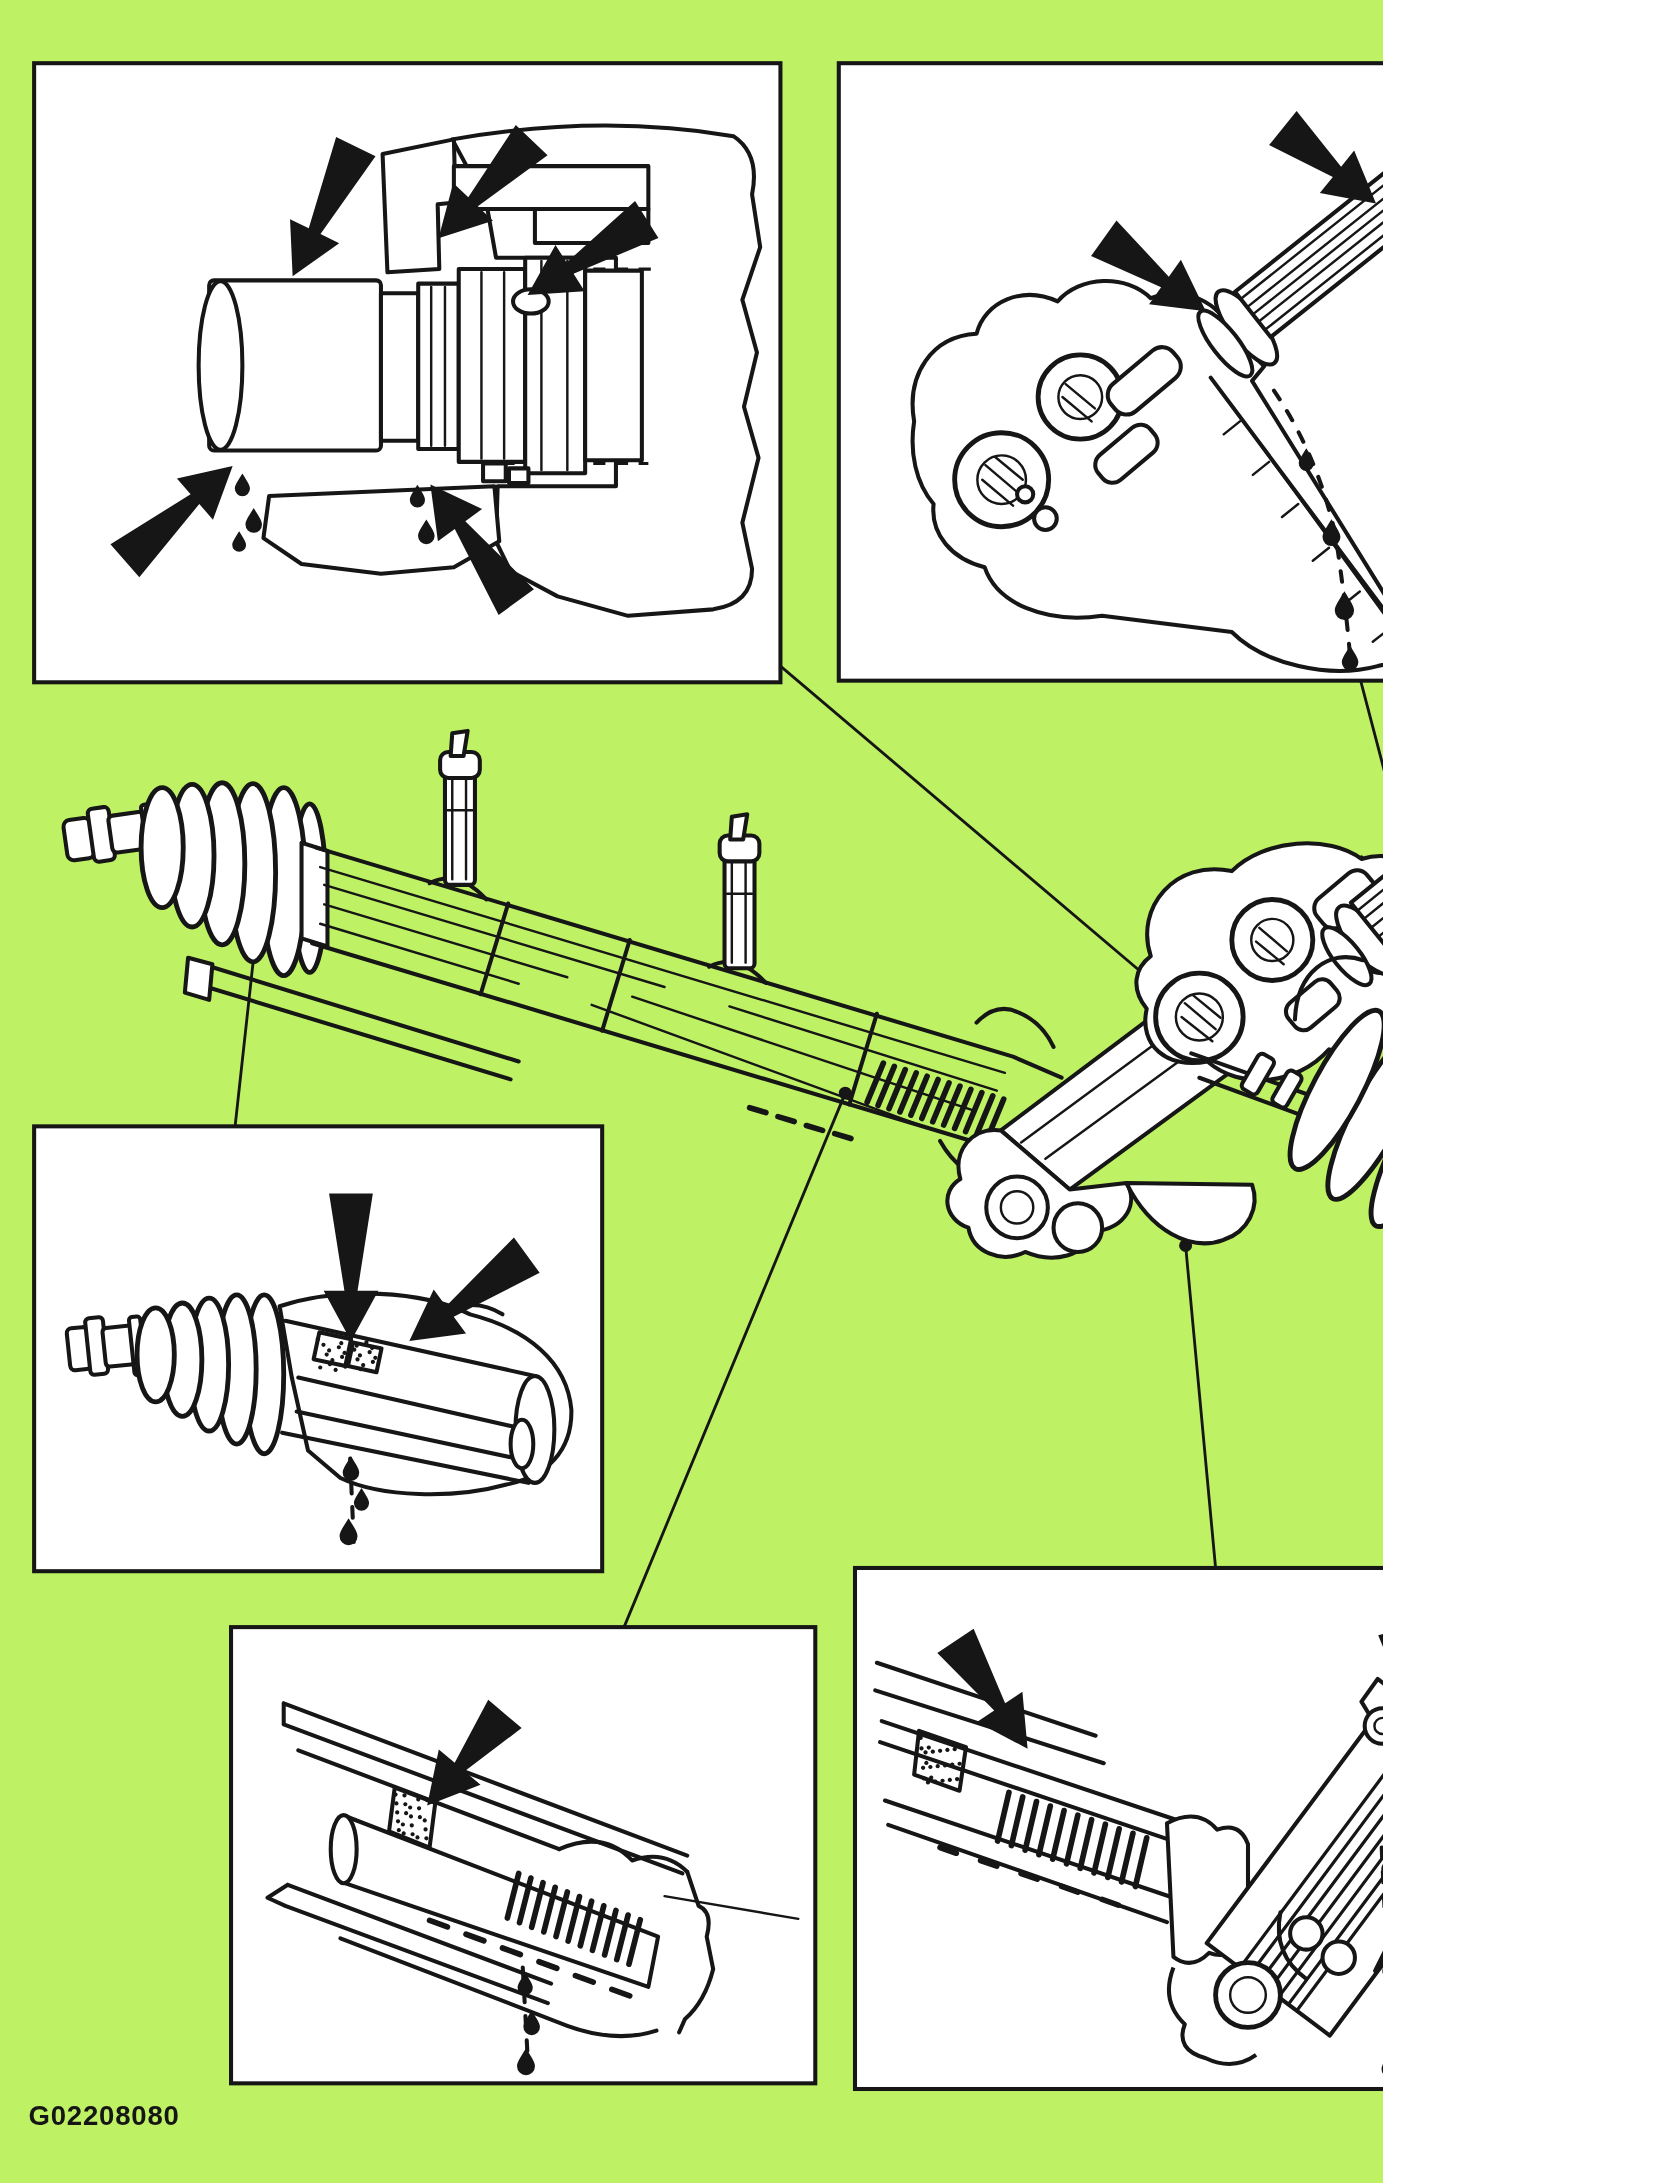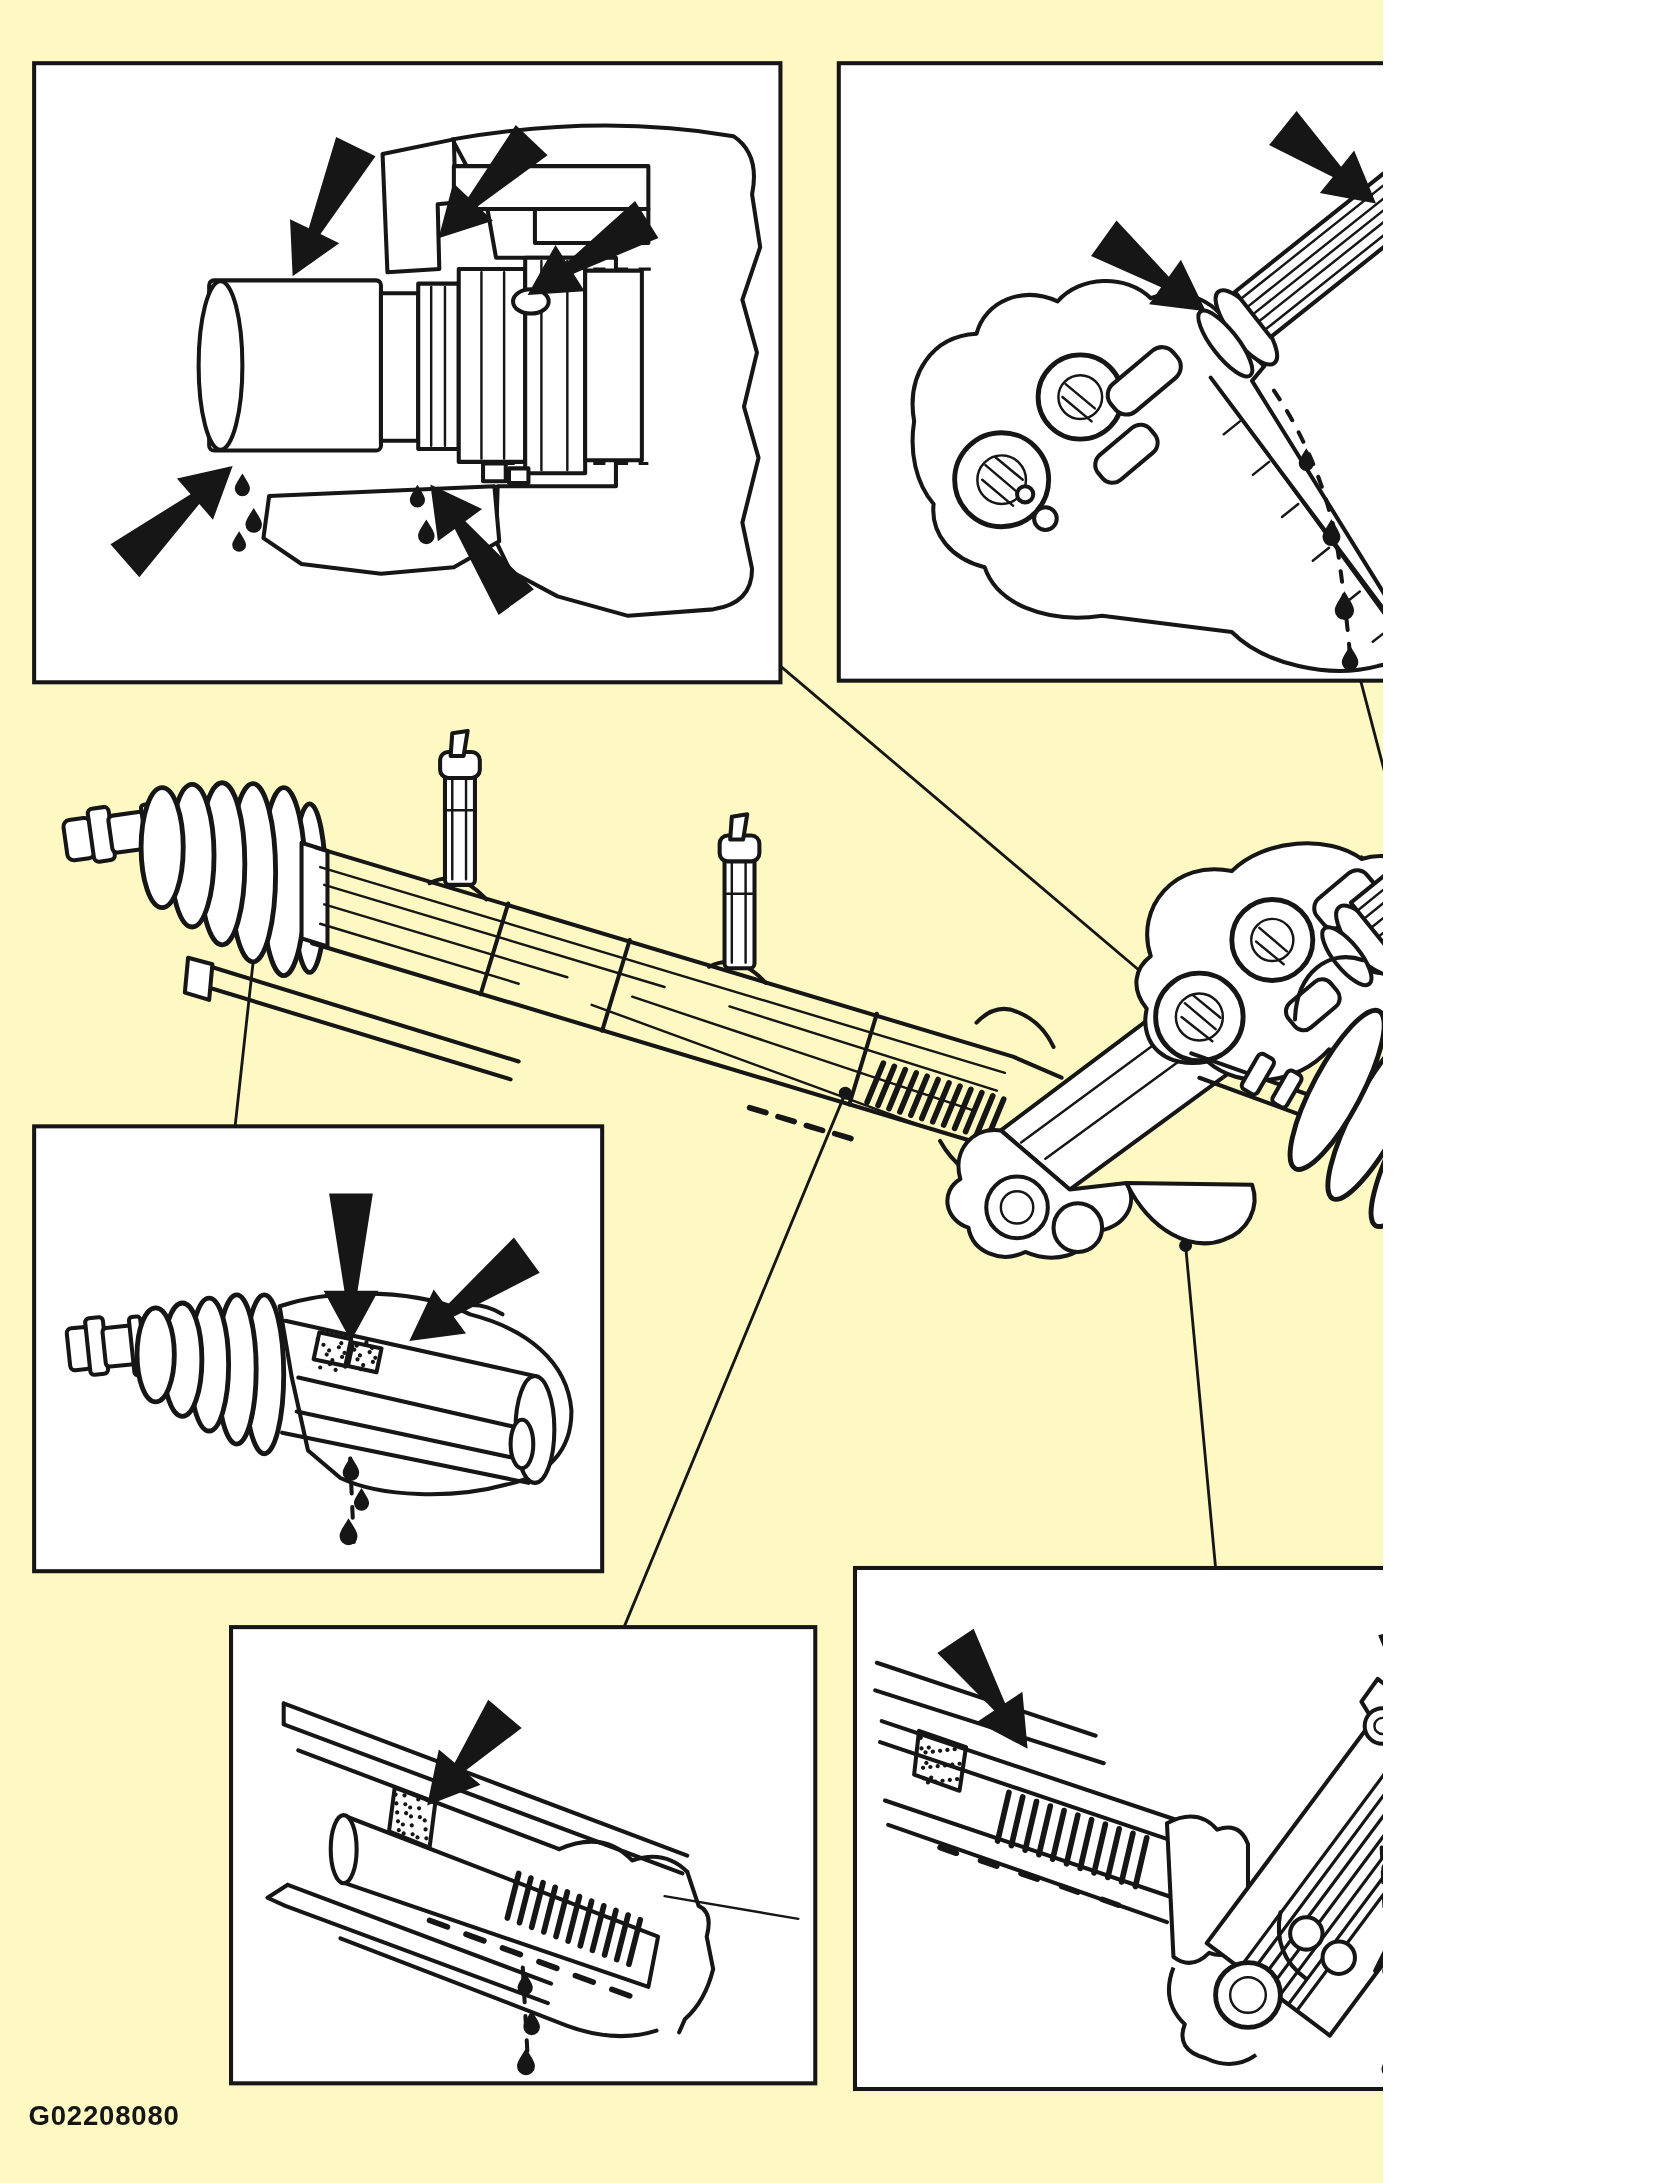--- a/index.html
+++ b/index.html
@@ -1,16 +1,16 @@
 <!DOCTYPE html>
 <html style="font-size:13px"><head>
 <meta charset="utf-8">
 <style>
   html,body{margin:0;padding:0;background:#ffffff;}
-  .page{position:relative;width:1383px;height:2183px;background:#fef9c3;overflow:hidden;
+  .page{position:relative;width:1383px;height:2183px;background:#bef264;overflow:hidden;
         font-family:"Liberation Sans",sans-serif;text-decoration:underline;}
   svg{position:absolute;left:0;top:0;}
   .frame{fill:#ffffff;stroke:#161616;stroke-width:5;}
   .ln{fill:none;stroke:#161616;stroke-width:5;stroke-linecap:round;stroke-linejoin:round;}
   .ln3{fill:none;stroke:#161616;stroke-width:3;stroke-linecap:round;}
   .ln7{fill:none;stroke:#161616;stroke-width:7;stroke-linecap:round;}
   .wh{fill:#ffffff;stroke:#161616;stroke-width:5;stroke-linejoin:round;}
   .wh6{fill:#ffffff;stroke:#161616;stroke-width:6;stroke-linejoin:round;}
   .blk{fill:#161616;stroke:none;}
   .dash{fill:none;stroke:#161616;stroke-width:4;stroke-dasharray:15 13;stroke-linecap:butt;}

